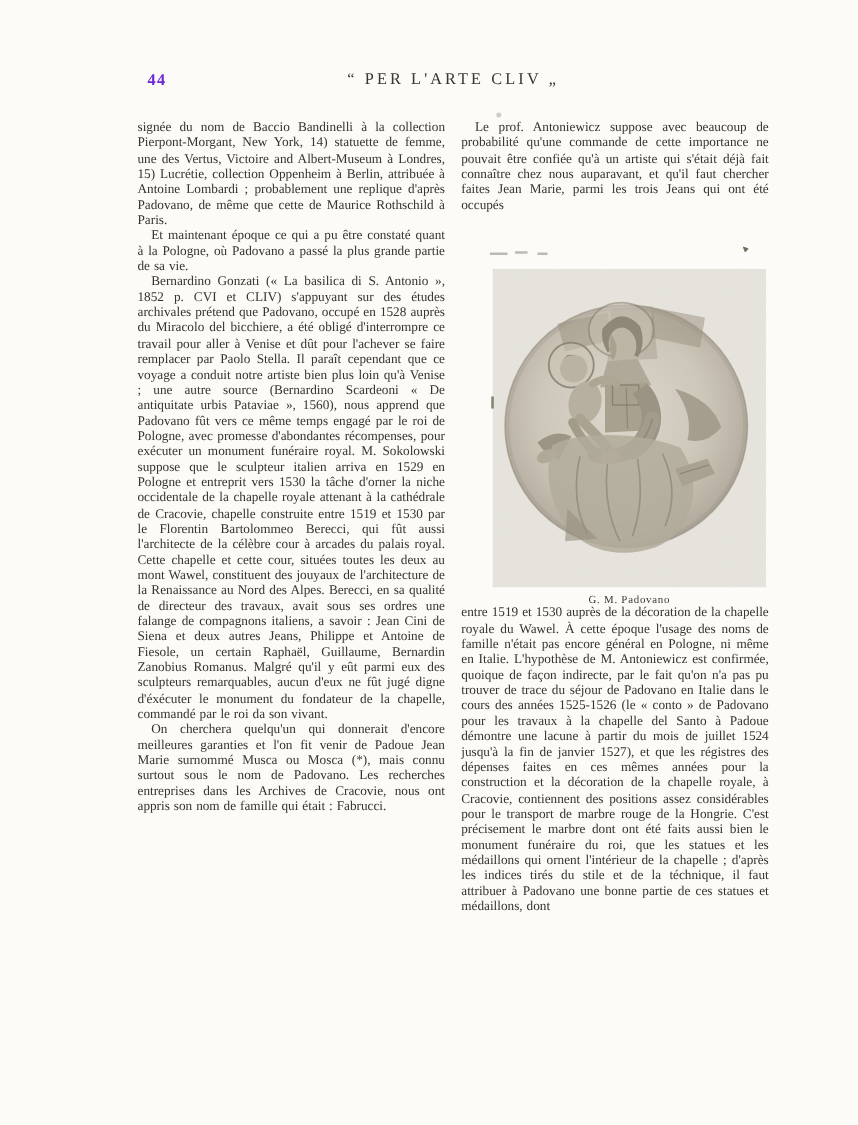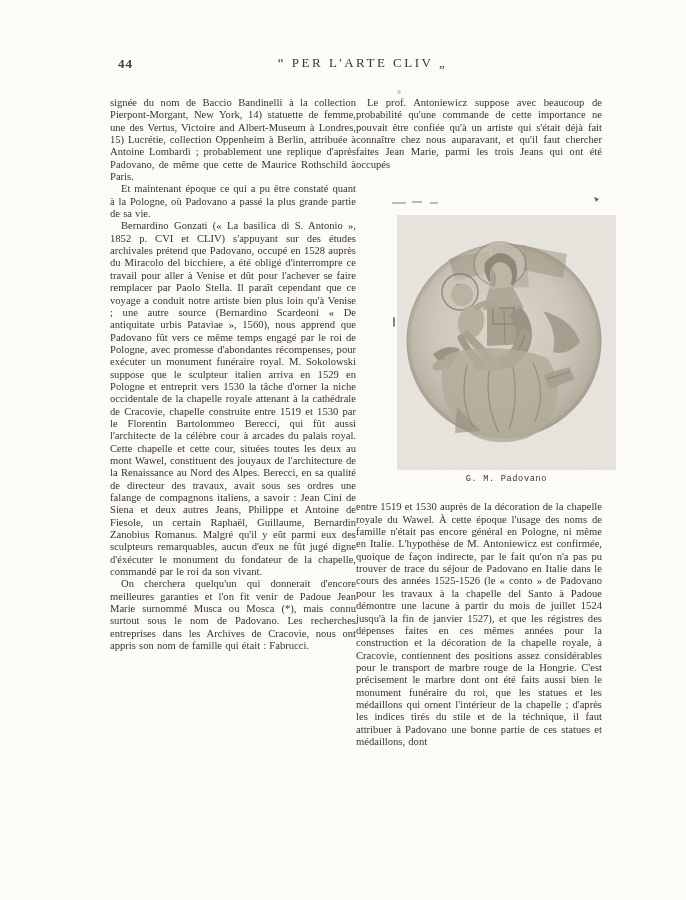--- a/index.html
+++ b/index.html
@@ -10,38 +10,38 @@
     color:#35312a;
     position:relative;
     overflow:hidden;
   }
   .page {
     position:absolute; left:110px; top:55px; width:505px;
   }
   .header { position:relative; height:42px; }
   .page-number {
     position:absolute; left:8px; top:1px;
-    font-size:13px; letter-spacing:1px; font-weight:bold; color:#404040;
+    font-size:13px; letter-spacing:1px; font-weight:bold; color:#6d28d9;
   }
   .journal-title {
     position:absolute; left:0; right:0; top:0;
     text-align:center; font-size:13px; letter-spacing:2.5px;
     color:#3a362e; white-space:pre;
   }
-  .cols { display:flex; }
+  .cols { display:flex; gap:13px; }
   .col {
     width:246px;
     text-align:justify;
     font-size:10.6px;
     line-height:12.35px;
     color:#38342c;
   }
   .col p { margin:0; text-indent:11px; word-spacing:0.5px; }
   .col p.flush { text-indent:0; }
-  figure { margin:16px; padding:0;font-family:Liberation Mono, monospace; }
+  figure { margin:0; padding:0; }
   .photo-wrap { margin:44px 0 0 25px; width:219px; height:255px; position:relative; }
   .photo-wrap svg { display:block; }
   .caption { width:219px; margin-left:25px; text-align:center; margin-top:3px; }
   .caption .artist { font-size:8.7px; letter-spacing:0.6px; color:#3c382f; }
   .caption .work  { font-size:8.4px; font-style:italic; font-weight:bold; color:#3c382f; margin-top:2px; }
   .caption .fig   { font-size:8.7px; color:#3c382f; margin-top:2px; margin-bottom:9px; }
   .speck { position:absolute; background:#57513f; }
   .speck-a { left:594px; top:197px; width:5px; height:5px; opacity:.85; clip-path:polygon(0 0,100% 35%,40% 100%); }
   .speck-b { left:393px; top:317px; width:2px; height:10px; opacity:.7; border-radius:1px; }
   .dash { position:absolute; height:2px; background:#8a857a; opacity:.55; }

